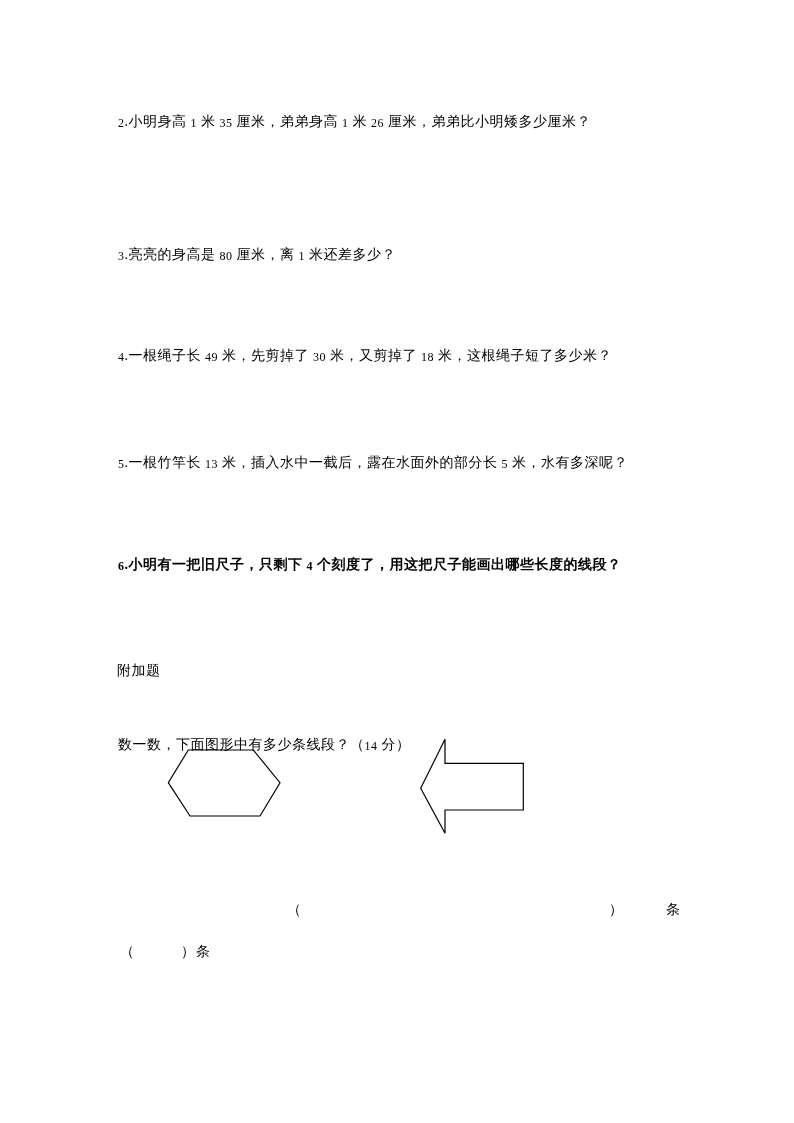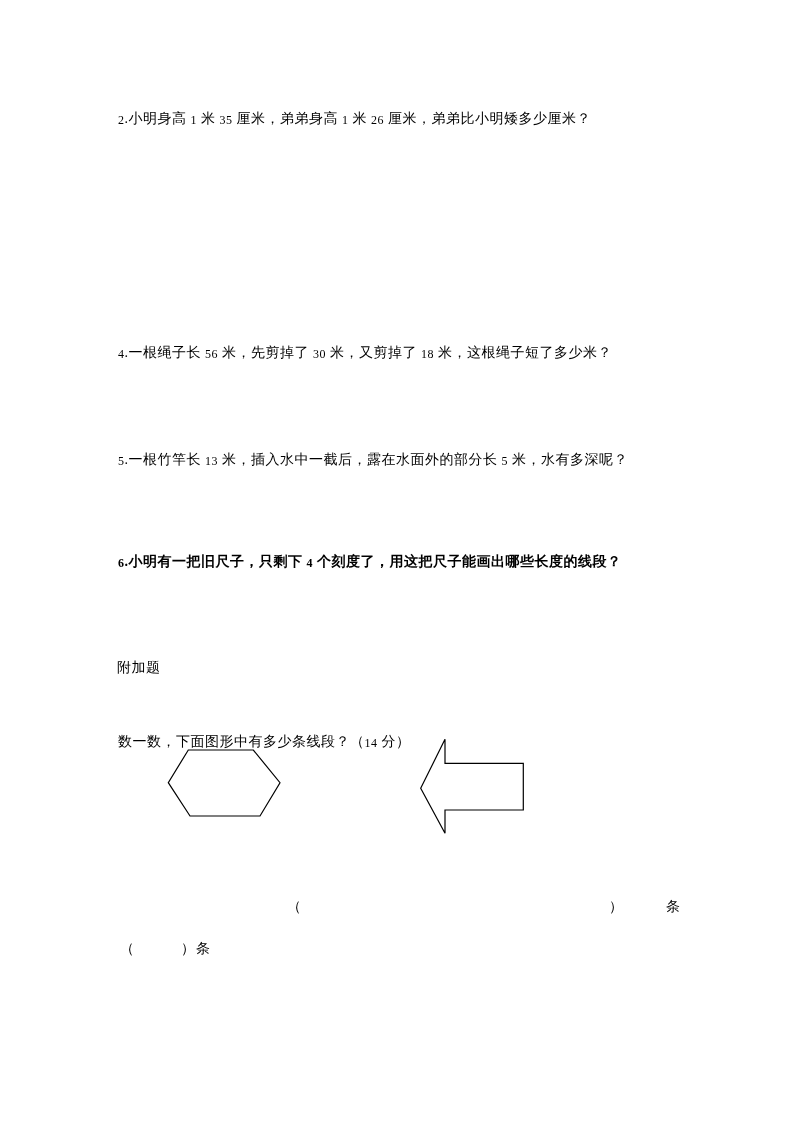--- a/index.html
+++ b/index.html
@@ -10,21 +10,21 @@
     background: #ffffff;
     color: #000000;
     font-family: "Liberation Serif", "DejaVu Sans", serif;
     font-size: 14px;
     overflow: hidden;
   }
   .line {
     position: absolute;
     white-space: nowrap;
     letter-spacing: 0.5px;
-    line-height: 15px;
+    line-height: 21px;
   }
   
   .num {
     font-size: 12px;
     font-family: "Liberation Serif", serif;
     position: relative;
     top: 1px;
   }
   .figures-svg {
     position: absolute;
@@ -40,22 +40,23 @@
   }
   .ans-span { position: absolute; white-space: nowrap; }
 </style>
 </head>
 <body>
 
 <div class="page">
 
   <div class="line" style="left:118px; top:111px;"><span class="num">2</span>.小明身高 <span class="num">1</span> 米 <span class="num">35</span> 厘米，弟弟身高 <span class="num">1</span> 米 <span class="num">26</span> 厘米，弟弟比小明矮多少厘米？</div>
 
+  <div class="line" style="left:118px; top:244px;"><span class="num">3</span>.亮亮的身高是 <span class="num">80</span> 厘米，离 <span class="num">1</span> 米还差多少？</div>
 
-  <div class="line" style="left:118px; top:345px;"><span class="num">4</span>.一根绳子长 <span class="num">56</span> 米，先剪掉了 <span class="num">30</span> 米，又剪掉了 <span class="num">18</span> 米，这根绳子短了多少米？</div>
+  <div class="line" style="left:118px; top:345px;"><span class="num">4</span>.一根绳子长 <span class="num">49</span> 米，先剪掉了 <span class="num">30</span> 米，又剪掉了 <span class="num">18</span> 米，这根绳子短了多少米？</div>
 
   <div class="line" style="left:118px; top:452px;"><span class="num">5</span>.一根竹竿长 <span class="num">13</span> 米，插入水中一截后，露在水面外的部分长 <span class="num">5</span> 米，水有多深呢？</div>
 
   <div class="line" style="left:118px; top:554px;font-weight:bold;"><span class="num">6</span>.小明有一把旧尺子，只剩下 <span class="num">4</span> 个刻度了，用这把尺子能画出哪些长度的线段？</div>
 
   <div class="line" style="left:117px; top:660px;">附加题</div>
 
   <div class="line" style="left:118px; top:734px;">数一数，下面图形中有多少条线段？（<span class="num">14</span> 分）</div>
 
   <svg class="figures-svg" viewBox="0 0 794 1123">

